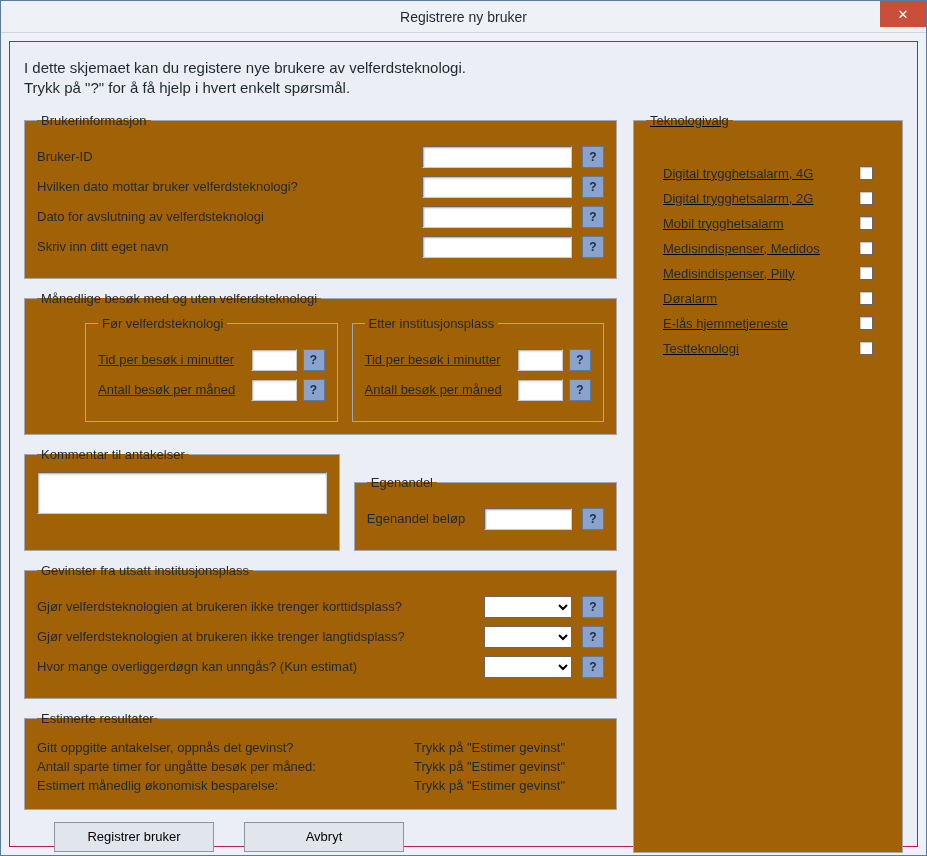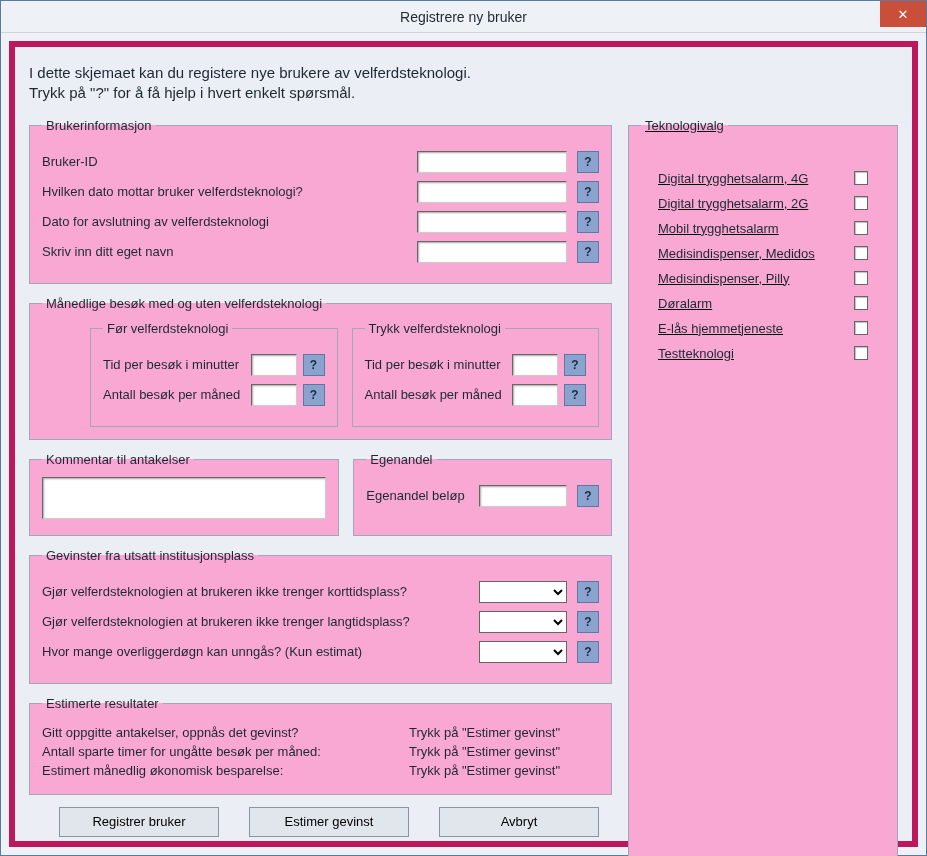--- a/index.html
+++ b/index.html
@@ -1,42 +1,42 @@
 <!DOCTYPE html>
 <html><head>
 <meta charset="utf-8">
 <style>
   * { box-sizing: border-box; font-family: "Segoe UI", Tahoma, sans-serif; }
   body { margin: 0; background: #b8c4d4; }
   .window { width: 927px; height: 856px; background: #eef1f6; border: 1px solid #5a7aa0; box-shadow: 0 2px 12px rgba(0,0,0,0.3); position: relative; }
   .titlebar { height: 32px; background: #eef1f6; display: flex; align-items: center; border-bottom: 1px solid #d0d4dc; }
   .titlebar .title { flex: 1; text-align: center; font-size: 14px; color: #1e2832; }
   .titlebar .close { width: 46px; height: 26px; background: #c94f3a; color: #fff; display: flex; align-items: center; justify-content: center; font-size: 13px; cursor: pointer; position: absolute; right: 0; top: 0; }
-  .inner { margin: 8px; background: #ebeef4; border: 6px solid #be185d; padding: 10px 14px 14px 14px; height: calc(100% - 48px); }
+  .inner { margin: 8px; background: #ebeef4; border: 1px solid #be185d; padding: 10px 14px 14px 14px; height: calc(100% - 48px); }
   .intro { font-size: 15px; color: #1e2832; margin: 6px 0 14px 0; line-height: 1.35; }
   .cols { display: flex; gap: 16px; }
   .left { flex: 1; }
   .right { width: 270px; }
-  fieldset { border: 1px solid #a0a8b5; padding: 10px 12px 12px 12px; margin: 0 0 12px 0; background: #f9a8d4; }
+  fieldset { border: 1px solid #a0a8b5; padding: 10px 12px 12px 12px; margin: 0 0 12px 0; background: #a16207; }
   legend { font-size: 13px; color: #1e2832; padding: 0 4px; }
   .row { display: flex; align-items: center; margin: 8px 0; gap: 10px; justify-content: center; }
   .row label { flex: 1; font-size: 13px; color: #1e2832; }
   .txt { width: 150px; height: 22px; border: 1px solid #666; border-right-color:#ccc; border-bottom-color:#ccc; box-shadow: inset 1px 1px 2px rgba(0,0,0,0.35); padding: 1px 4px; font-size: 13px; background:#fff; }
   .txt.small { width: 46px; }
   .txt.mid { width: 88px; }
   .help { width: 22px; height: 22px; background: #89a3ce; border: 1px solid #5a7aa0; color: #1e2a3e; font-size: 12px; font-weight: 600; display: flex; align-items: center; justify-content: center; cursor: pointer; }
   .two { display: flex; gap: 14px; padding-left: 48px; }
   .two fieldset { flex: 1; margin: 0; }
-  .sub .row label { flex: 1; }
+  .sub .row label { flex: 1; text-decoration: underline; }
   .sub .row { gap: 6px; }
   textarea.comment { width: 100%; height: 42px; border: 1px solid #666; border-right-color:#ccc; border-bottom-color:#ccc; box-shadow: inset 1px 1px 2px rgba(0,0,0,0.35); resize: none; font-size: 13px; padding: 3px; background:#fff; }
   .pair { display: flex; gap: 14px; margin-bottom: 12px; }
   .pair fieldset { margin: 0; }
   .pair .c1 { flex: 1.1; }
-  .pair .c2 { flex: 0.9; }
+  .pair .c2 { flex: 0.9; margin-top: 28px; }
   .gev .row { gap: 10px; }
   .gev label { flex: 1; font-size: 13px; }
   select.combo { width: 88px; height: 22px; border: 1px solid #666; background:#fff; font-size:12px; }
   .est .row { margin: 4px 0; }
   .est .val { width: 190px; font-size: 13px; color:#1e2832; }
   .btnbar { display: flex; gap: 30px; margin-top: 12px; margin-left: 30px; }
   .btn { width: 160px; height: 30px; background: #e1e5ec; border: 1px solid #8a94a4; font-size: 13px; cursor: pointer; display:flex; align-items:center; justify-content:center; }
   .tech-item { display: flex; align-items: center; justify-content: space-between; margin: 10px 17px; font-size: 13px; color:#1e2832; }
   .tech-item .cb { width: 14px; height: 14px; border: 1px solid #666; background:#fff; box-shadow: inset 1px 1px 1px rgba(0,0,0,0.25); cursor:pointer; }
   .right fieldset { height: 740px; text-decoration: underline; }
@@ -94,21 +94,21 @@
                 <input class="txt small" value="" style="">
                 <div class="help">?</div>
               </div>
               <div class="row">
                 <label>Antall besøk per måned</label>
                 <input class="txt small" value="" style="">
                 <div class="help">?</div>
               </div>
             </fieldset>
             <fieldset class="sub">
-              <legend>Trykk velferdsteknologi</legend>
+              <legend>Etter institusjonsplass</legend>
               <div class="row">
                 <label>Tid per besøk i minutter</label>
                 <input class="txt small" value="" style="">
                 <div class="help">?</div>
               </div>
               <div class="row">
                 <label>Antall besøk per måned</label>
                 <input class="txt small" value="" style="">
                 <div class="help">?</div>
               </div>
@@ -161,21 +161,20 @@
             <div class="val">Trykk på "Estimer gevinst"</div>
           </div>
           <div class="row">
             <label>Estimert månedlig økonomisk besparelse:</label>
             <div class="val">Trykk på "Estimer gevinst"</div>
           </div>
         </fieldset>
 
         <div class="btnbar">
           <div class="btn">Registrer bruker</div>
-          <div class="btn">Estimer gevinst</div>
           <div class="btn">Avbryt</div>
         </div>
 
       </div>
 
       <div class="right">
         <fieldset>
           <legend>Teknologivalg</legend>
           <div class="spacer-top"></div>
           <div id="tech-list">

